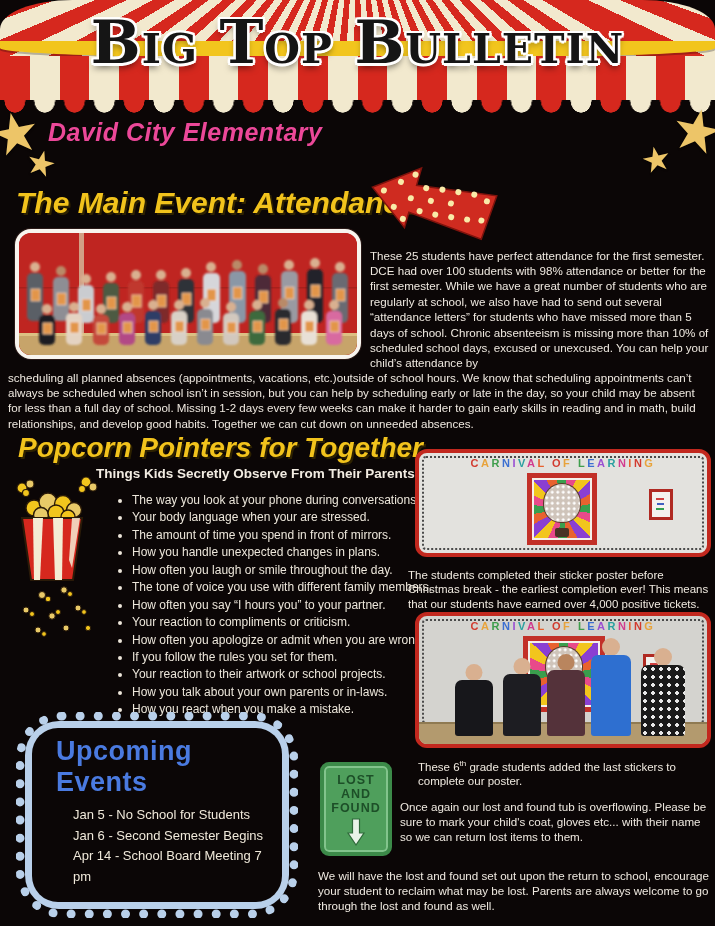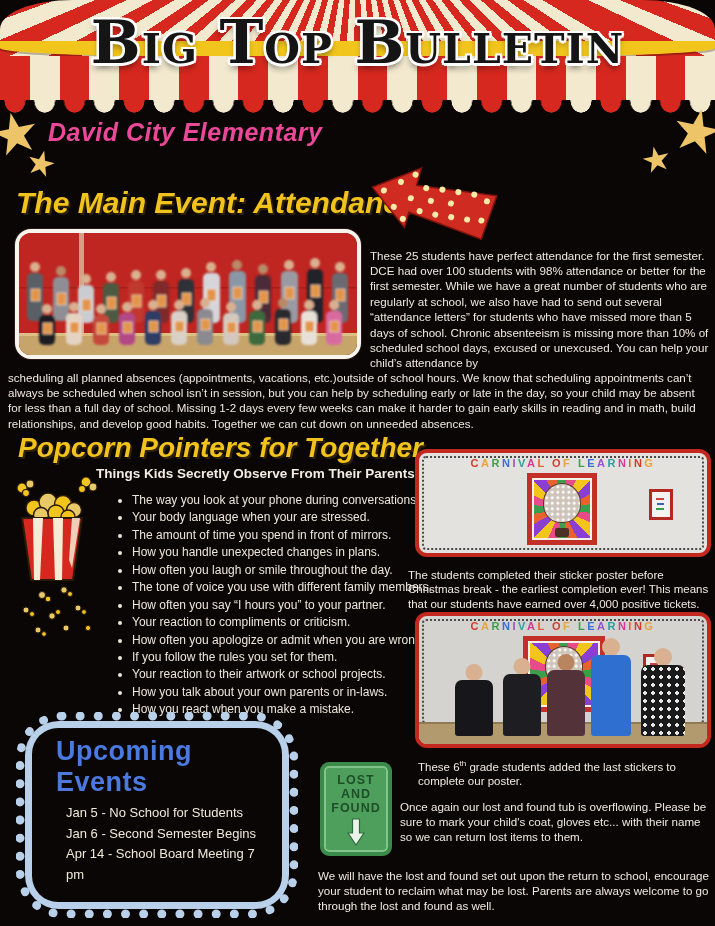--- a/index.html
+++ b/index.html
@@ -98,21 +98,21 @@
   .cap2{left:418px;top:747px;width:284px;}
   .caption sup{font-size:8px;margin-top:48px;}
 
   
   .events-outer{position:absolute;left:16px;top:712px;width:282px;height:206px;box-sizing:border-box;
     border:9px dotted #b9d0ea;border-radius:46px;}
   .events-mid{width:100%;height:100%;box-sizing:border-box;background:#b9d0ea;border-radius:34px;padding:7px;}
   .events-inner{width:100%;height:100%;box-sizing:border-box;background:#0b0606;border-radius:26px;
     padding:8px 6px 6px 20px;overflow:hidden;}
   .events-title{margin:0 0 5px 4px;font-size:27px;font-weight:bold;color:#4a7ae0;letter-spacing:.5px;}
-  .events-list{margin:0;padding:0 0 0 14px;list-style:none;}
+  .events-list{margin:7px;padding:0 0 0 14px;list-style:none;}
   .events-list li{font-size:13px;line-height:1.58;color:#f0e9da;font-weight:500;}
 
   
   .lf-sign{position:absolute;left:320px;top:762px;width:72px;height:94px;box-sizing:border-box;
     background:#4f9f5c;border:4px solid #3c8a49;border-radius:9px;
     box-shadow:inset 0 0 0 2px #82c48c;text-align:center;}
   .lf-sign-text{margin-top:7px;font-size:12.5px;line-height:1.12;letter-spacing:1px;
     color:#1d4f28;font-weight:bold;}
   .lf-arrow{margin-top:2px;}
   .lf-t1{left:400px;top:787px;width:312px;}

